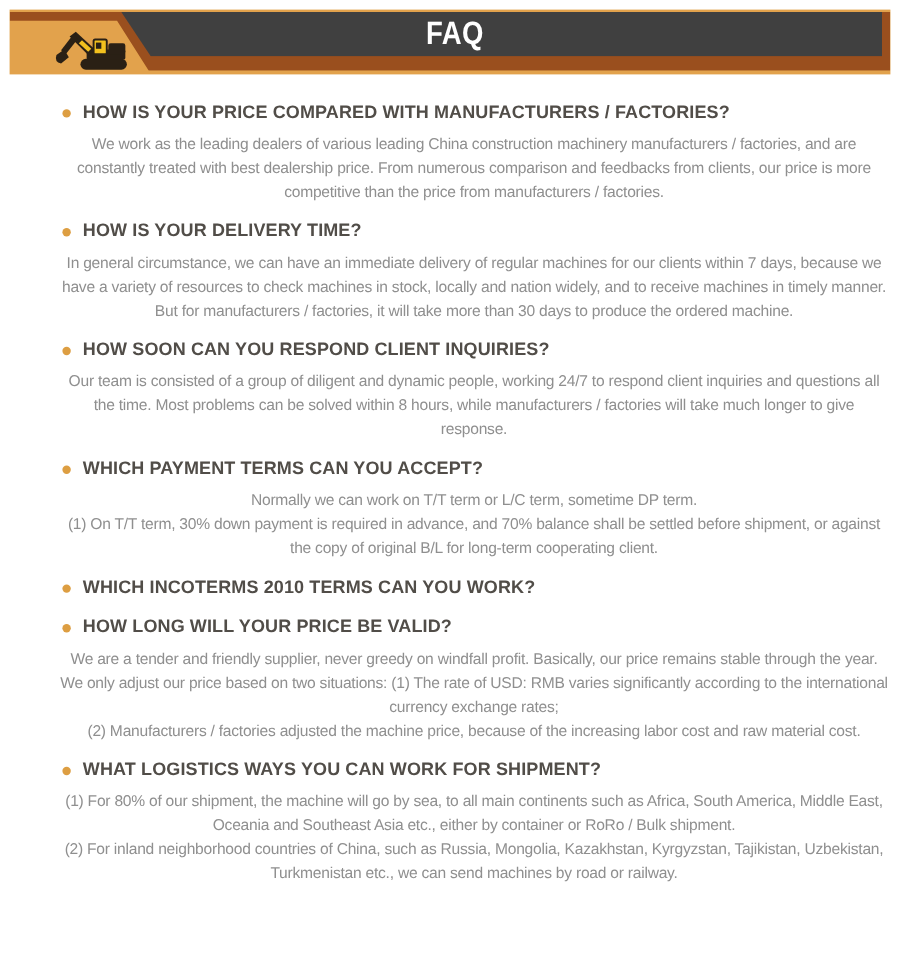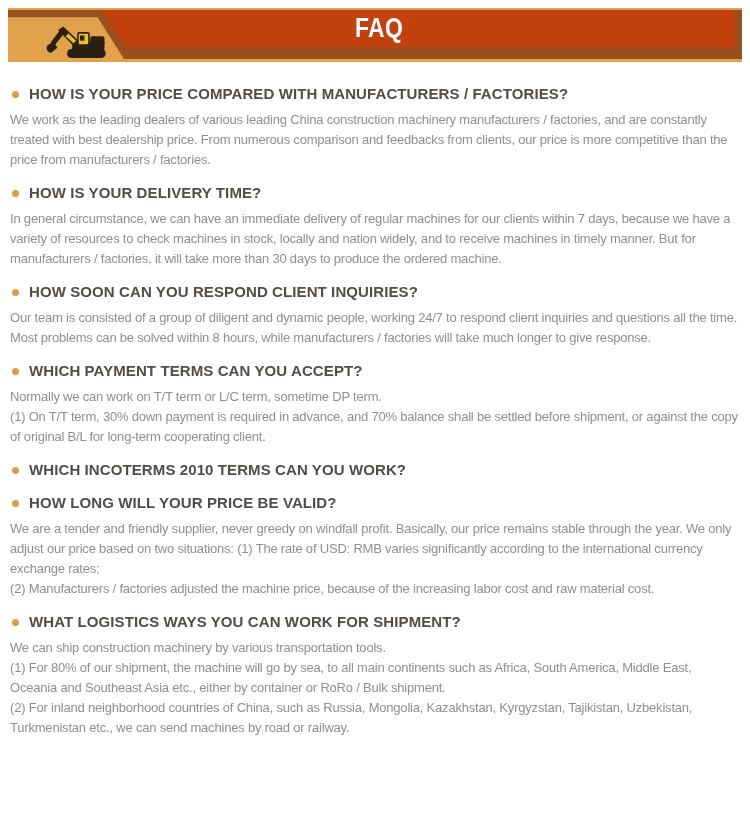--- a/index.html
+++ b/index.html
@@ -34,21 +34,21 @@
     height: 49px;
     background: #9a4f1e;
     clip-path: polygon(0% 0%, 100% 0%, 100% 100%, 15.8% 100%, 12.2% 15%, 0% 15%);
   }
   .banner-dark {
     position: absolute;
     left: 0;
     top: 2px;
     width: 727px;
     height: 37px;
-    background: #c2410c;
+    background: #404040;
     clip-path: polygon(12.8% 0%, 100% 0%, 100% 100%, 16.2% 100%);
     display: flex;
     align-items: center;
     justify-content: center;
   }
   .banner-title {
     color: #ffffff;
     font-size: 27px;
     font-weight: bold;
     letter-spacing: 0.5px;
@@ -62,20 +62,21 @@
     width: 72px;
     height: 40px;
   }
 
   
   .content {
     padding: 22px 10px 24px 10px;
   }
   .faq-section {
     margin-bottom: 13px;
+    margin-left: 40px;
   }
   .faq-q {
     display: flex;
     align-items: center;
     min-height: 20px;
     margin-bottom: 6px;
   }
   .bullet {
     flex: 0 0 auto;
     width: 7px;
@@ -91,20 +92,21 @@
     font-weight: bold;
     letter-spacing: 0.1px;
     line-height: 20px;
   }
   .faq-a p {
     margin: 0;
     color: #8f8f8f;
     font-size: 13px;
     line-height: 20px;
     letter-spacing: -0.2px;
+    text-align: center;
   }
 </style>
 </head>
 <body>
 
 <div class="page">
 
   <div class="banner-wrap">
     <div class="banner">
       <div class="banner-brown"></div>
@@ -194,21 +196,20 @@
         <p>(2) Manufacturers / factories adjusted the machine price, because of the increasing labor cost and raw material cost.</p>
       </div>
     </div>
 
     <div class="faq-section">
       <div class="faq-q">
         <span class="bullet"></span>
         <span class="q-text">WHAT LOGISTICS WAYS YOU CAN WORK FOR SHIPMENT?</span>
       </div>
       <div class="faq-a">
-        <p>We can ship construction machinery by various transportation tools.</p>
         <p>(1) For 80% of our shipment, the machine will go by sea, to all main continents such as Africa, South America, Middle East, Oceania and Southeast Asia etc., either by container or RoRo / Bulk shipment.</p>
         <p>(2) For inland neighborhood countries of China, such as Russia, Mongolia, Kazakhstan, Kyrgyzstan, Tajikistan, Uzbekistan, Turkmenistan etc., we can send machines by road or railway.</p>
 
       </div>
     </div>
 
   </div>
 </div>
 
 </body></html>

